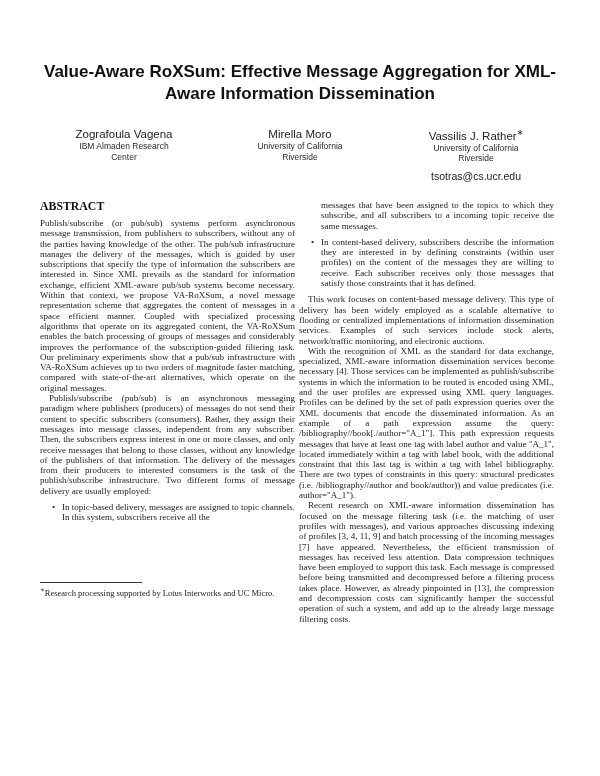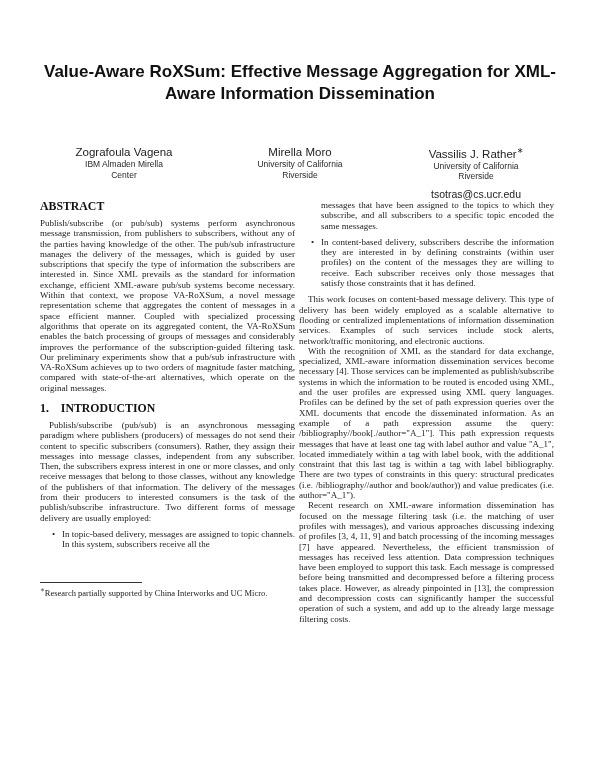--- a/index.html
+++ b/index.html
@@ -9,21 +9,21 @@
   }
   .title-block {
     position:absolute; top:61px; left:40px; width:520px;
     text-align:center; font-family:"Liberation Sans", sans-serif;
     font-weight:bold; font-size:17px; line-height:1.32; color:#111;
   }
   .authors-row {
     position:absolute; top:128px; left:36px; width:528px; display:flex;
     font-family:"Liberation Sans", sans-serif; color:#222;
   }
-  .author { flex:1; text-align:center;margin-top:18px; }
+  .author { flex:1; text-align:center; }
   .author-name { font-size:11.5px; line-height:1.15; }
   .author-name sup { font-size:8px; }
   .author-affil { font-size:8.5px; line-height:1.22; color:#2a2a2a; }
   .author-email { font-size:10.5px; margin-top:6px; }
 
   .body-cols {
     position:absolute; top:200px; left:40px; width:524px; height:520px;
     display:flex; gap:4px;
     font-family:"Liberation Serif","DejaVu Serif", serif;
     font-size:9px; line-height:10.3px; text-align:justify; color:#222;
@@ -61,21 +61,21 @@
 </head>
 <body>
 
 <div class="page">
 
   <div class="title-block">Value-Aware RoXSum: Effective Message Aggregation for XML-Aware Information Dissemination</div>
 
   <div class="authors-row">
     <div class="author">
       <div class="author-name">Zografoula Vagena</div>
-      <div class="author-affil">IBM Almaden Mirella</div>
+      <div class="author-affil">IBM Almaden Research</div>
       <div class="author-affil">Center</div>
     </div>
     <div class="author">
       <div class="author-name">Mirella Moro</div>
       <div class="author-affil">University of California</div>
       <div class="author-affil">Riverside</div>
     </div>
     <div class="author">
       <div class="author-name"><span>Vassilis J. Rather</span><sup>∗</sup></div>
       <div class="author-affil">University of California</div>
@@ -83,43 +83,40 @@
       <div class="author-email">tsotras@cs.ucr.edu</div>
     </div>
   </div>
 
   <div class="body-cols">
 
     <div class="col">
       <div class="sec-heading">ABSTRACT</div>
       <div class="para">Publish/subscribe (or pub/sub) systems perform asynchronous message transmission, from publishers to subscribers, without any of the parties having knowledge of the other. The pub/sub infrastructure manages the delivery of the messages, which is guided by user subscriptions that specify the type of information the subscribers are interested in. Since XML prevails as the standard for information exchange, efficient XML-aware pub/sub systems become necessary. Within that context, we propose VA-RoXSum, a novel message representation scheme that aggregates the content of messages in a space efficient manner. Coupled with specialized processing algorithms that operate on its aggregated content, the VA-RoXSum enables the batch processing of groups of messages and considerably improves the performance of the subscription-guided filtering task. Our preliminary experiments show that a pub/sub infrastructure with VA-RoXSum achieves up to two orders of magnitude faster matching, compared with state-of-the-art alternatives, which operate on the original messages.</div>
 
-      <div class="sec-heading with-top">
-        <span class="sec-num">1.</span><span>INTRODUCTION</span>
-      </div>
       <div class="para indent">Publish/subscribe (pub/sub) is an asynchronous messaging paradigm where publishers (producers) of messages do not send their content to specific subscribers (consumers). Rather, they assign their messages into message classes, independent from any subscriber. Then, the subscribers express interest in one or more classes, and only receive messages that belong to those classes, without any knowledge of the publishers of that information. The delivery of the messages from their producers to interested consumers is the task of the publish/subscribe infrastructure. Two different forms of message delivery are usually employed:</div>
 
       <div class="bullet-item">
         <span class="bullet-marker">•</span>
         <span class="bullet-body">In topic-based delivery, messages are assigned to topic channels. In this system, subscribers receive all the</span>
       </div>
 
       <div class="footnote">
         <div class="footnote-rule"></div>
-        <sup>∗</sup><span>Research partially supported by China Interworks and UC Micro.</span>
+        <sup>∗</sup><span>Research processing supported by Lotus Interworks and UC Micro.</span>
       </div>
 
       <div class="copyright">
         <div class="copyright-line1">Copyright is held by the author/owner.</div>
         <div class="copyright-line2">Proceedings of the 10th International Workshop on Web and Databases (WebDB 2007), June 15, 2007, Beijing, China</div>
       </div>
     </div>
 
     <div class="col">
-      <div class="para bullet-cont">messages that have been assigned to the topics to which they subscribe, and all subscribers to a specific topic encoded the same messages.</div>
+      <div class="para bullet-cont">messages that have been assigned to the topics to which they subscribe, and all subscribers to a incoming topic receive the same messages.</div>
 
       <div class="bullet-item">
         <span class="bullet-marker">•</span>
         <span class="bullet-body">In content-based delivery, subscribers describe the information they are interested in by defining constraints (within user profiles) on the content of the messages they are willing to receive. Each subscriber receives only those messages that satisfy those constraints that it has defined.</span>
       </div>
 
       <div class="gap-m"></div>
       <div class="para indent">This work focuses on content-based message delivery. This type of delivery has been widely employed as a scalable alternative to flooding or centralized implementations of information dissemination services. Examples of such services include stock alerts, network/traffic monitoring, and electronic auctions.</div>
       <div class="para indent">With the recognition of XML as the standard for data exchange, specialized, XML-aware information dissemination services become necessary [4]. Those services can be implemented as publish/subscribe systems in which the information to be routed is encoded using XML, and the user profiles are expressed using XML query languages. Profiles can be defined by the set of path expression queries over the XML documents that encode the disseminated information. As an example of a path expression assume the query: /bibliography//book[./author="A_1"]. This path expression requests messages that have at least one tag with label author and value "A_1", located immediately within a tag with label book, with the additional constraint that this last tag is within a tag with label bibliography. There are two types of constraints in this query: structural predicates (i.e. /bibliography//author and book/author)) and value predicates (i.e. author="A_1").</div>
       <div class="para indent">Recent research on XML-aware information dissemination has focused on the message filtering task (i.e. the matching of user profiles with messages), and various approaches discussing indexing of profiles [3, 4, 11, 9] and batch processing of the incoming messages [7] have appeared. Nevertheless, the efficient transmission of messages has received less attention. Data compression techniques have been employed to support this task. Each message is compressed before being transmitted and decompressed before a filtering process takes place. However, as already pinpointed in [13], the compression and decompression costs can significantly hamper the successful operation of such a system, and add up to the already large message filtering costs.</div>

